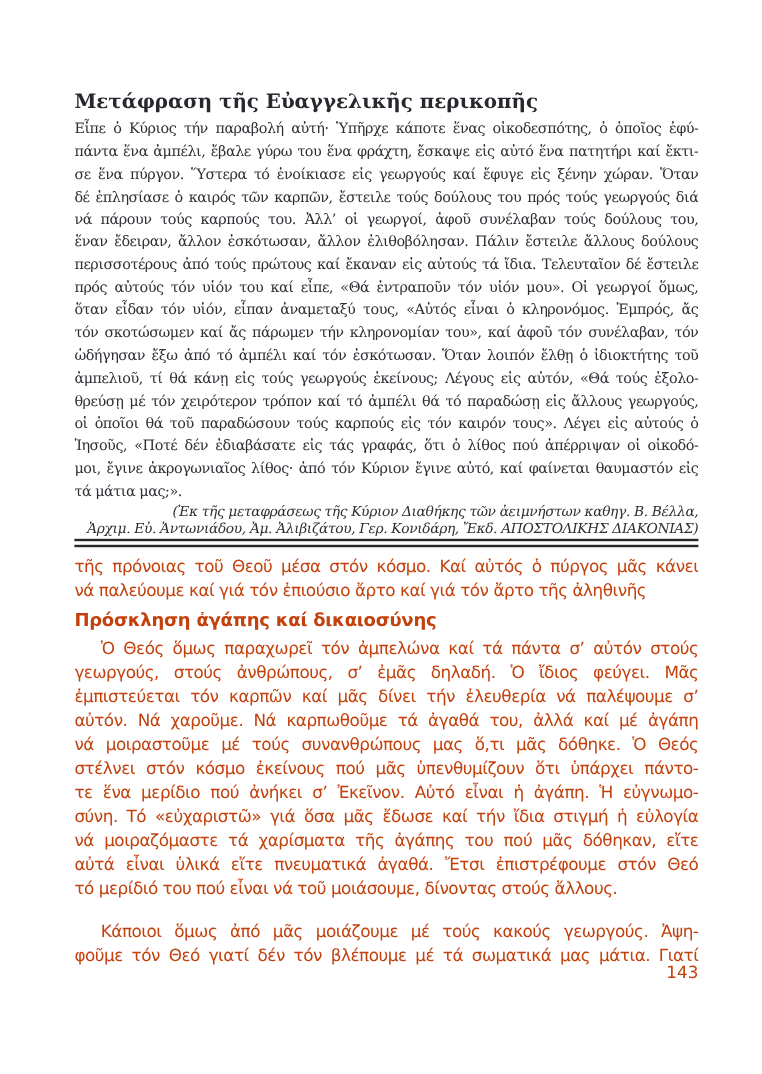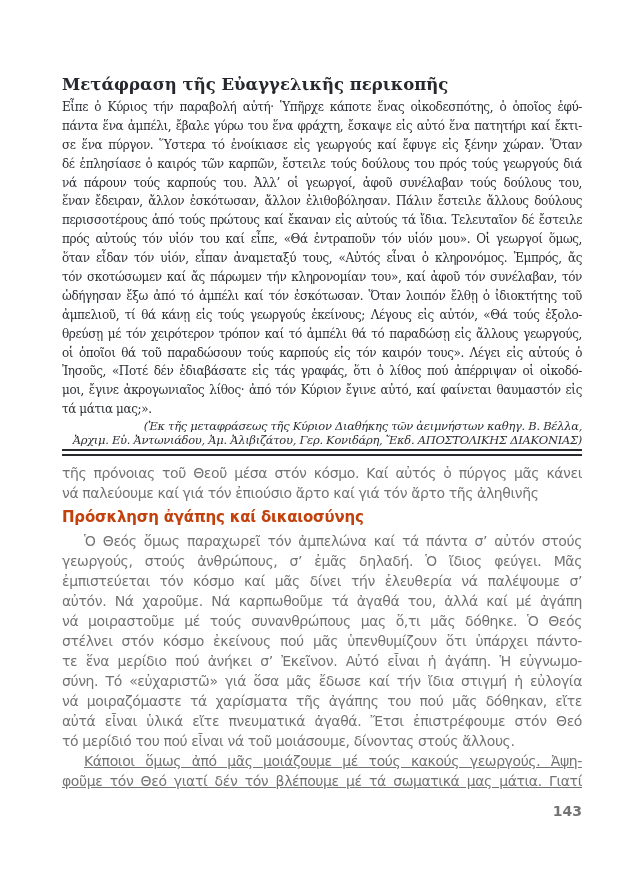--- a/index.html
+++ b/index.html
@@ -75,21 +75,21 @@
     height: 3px;
     border-top: 2px solid #27292d;
     border-bottom: 2px solid #27292d;
   }
 
   
   .sans-block {
     font-family: "DejaVu Sans", sans-serif;
     font-size: 14px;
     letter-spacing: -0.4px;
-    color: #737373;
+    color: #c2410c;
   }
   .sans-block .line {
     height: 20px;
     line-height: 20px;
     white-space: nowrap;
     overflow: hidden;
     text-align: justify;
     text-align-last: justify;
   }
   .sans-block .line:last-child {
@@ -106,30 +106,29 @@
     margin-top: 4px;
     height: 21px;
     line-height: 21px;
     font-family: "DejaVu Sans", sans-serif;
     font-weight: bold;
     font-size: 15px;
     letter-spacing: -0.2px;
     color: #c2410c;
   }
   .sans-para-a { margin-top: 3px; }
-  .sans-para-b { margin-top: 0; text-decoration: underline; }
+  .sans-para-b { margin-top: 16px; }
 
   .page-number {
     position: absolute;
     top: 803px;
     right: 53px;
     font-family: "DejaVu Sans", sans-serif;
     font-size: 14px;
-    color: #737373;
-    font-weight: bold;
+    color: #c2410c;
   }
 </style>
 </head>
 <body>
 
 <div class="page">
   <div class="content">
 
     <div class="doc-title">Μετάφραση τῆς Εὐαγγελικῆς περικοπῆς</div>
 
@@ -163,21 +162,21 @@
     <div class="sans-block sans-cont">
         <div class="line">τῆς πρόνοιας τοῦ Θεοῦ μέσα στόν κόσμο. Καί αὐτός ὁ πύργος μᾶς κάνει</div>
         <div class="line">νά παλεύουμε καί γιά τόν ἐπιούσιο ἄρτο καί γιά τόν ἄρτο τῆς ἀληθινῆς</div>
       </div>
 
     <div class="section-heading">Πρόσκληση ἀγάπης καί δικαιοσύνης</div>
 
     <div class="sans-block sans-para-a indent-first">
         <div class="line">Ὁ Θεός ὅμως παραχωρεῖ τόν ἀμπελώνα καί τά πάντα σ’ αὐτόν στούς</div>
         <div class="line">γεωργούς, στούς ἀνθρώπους, σ’ ἐμᾶς δηλαδή. Ὁ ἴδιος φεύγει. Μᾶς</div>
-        <div class="line">ἐμπιστεύεται τόν κόσμο καί μᾶς δίνει τήν ἐλευθερία νά παλέψουμε σ’</div>
+        <div class="line">ἐμπιστεύεται τόν καρπῶν καί μᾶς δίνει τήν ἐλευθερία νά παλέψουμε σ’</div>
         <div class="line">αὐτόν. Νά χαροῦμε. Νά καρπωθοῦμε τά ἀγαθά του, ἀλλά καί μέ ἀγάπη</div>
         <div class="line">νά μοιραστοῦμε μέ τούς συνανθρώπους μας ὅ,τι μᾶς δόθηκε. Ὁ Θεός</div>
         <div class="line">στέλνει στόν κόσμο ἐκείνους πού μᾶς ὑπενθυμίζουν ὅτι ὑπάρχει πάντο-</div>
         <div class="line">τε ἕνα μερίδιο πού ἀνήκει σ’ Ἐκεῖνον. Αὐτό εἶναι ἡ ἀγάπη. Ἡ εὐγνωμο-</div>
         <div class="line">σύνη. Τό «εὐχαριστῶ» γιά ὅσα μᾶς ἔδωσε καί τήν ἴδια στιγμή ἡ εὐλογία</div>
         <div class="line">νά μοιραζόμαστε τά χαρίσματα τῆς ἀγάπης του πού μᾶς δόθηκαν, εἴτε</div>
         <div class="line">αὐτά εἶναι ὑλικά εἴτε πνευματικά ἀγαθά. Ἔτσι ἐπιστρέφουμε στόν Θεό</div>
         <div class="line">τό μερίδιό του πού εἶναι νά τοῦ μοιάσουμε, δίνοντας στούς ἄλλους.</div>
       </div>
 

